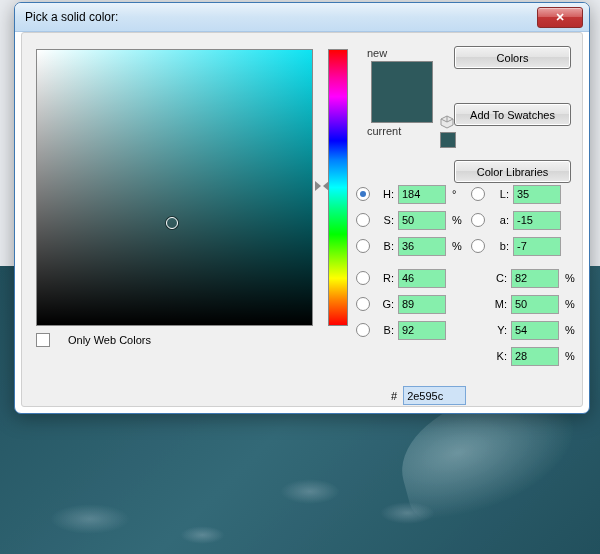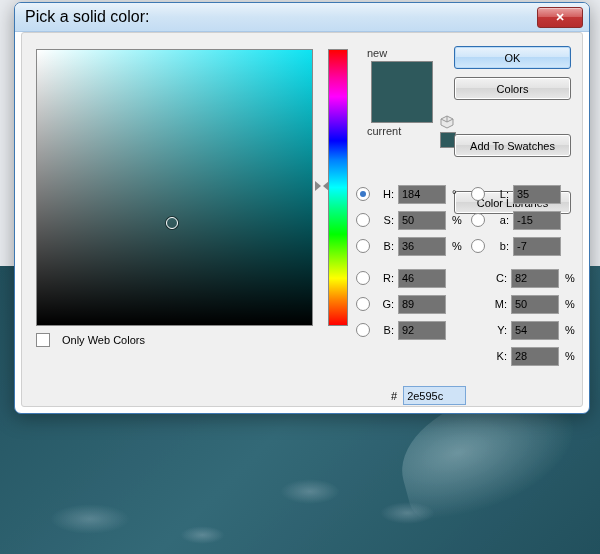--- a/index.html
+++ b/index.html
@@ -7,21 +7,21 @@
 .underwater{position:absolute;top:48%;left:0;right:0;bottom:0;background:linear-gradient(135deg,#2a5460,#3a6b78,#2a5460);filter:contrast(1.1)}
 .underwater::before{content:"";position:absolute;right:0;bottom:40px;width:200px;height:120px;background:radial-gradient(ellipse at 30% 40%,rgba(200,220,225,0.4),transparent 60%);border-radius:50% 40% 60% 30%;transform:rotate(-15deg)}
 .underwater::after{content:"";position:absolute;left:50px;bottom:20px;width:80px;height:30px;background:radial-gradient(ellipse,rgba(180,200,210,0.3),transparent 70%);border-radius:50%}
 .fish{position:absolute;background:radial-gradient(ellipse,rgba(170,190,200,0.35),transparent 70%);border-radius:50% 60% 40% 50%}
 .f1{left:280px;bottom:50px;width:60px;height:25px}
 .f2{left:380px;bottom:30px;width:55px;height:22px}
 .f3{left:180px;bottom:10px;width:45px;height:18px}
 
 .dialog{position:absolute;top:2px;left:14px;width:574px;height:410px;background:#fff;border:1px solid #3e78b2;border-radius:7px;box-shadow:0 4px 20px rgba(0,0,0,0.35);overflow:hidden}
 .titlebar{height:28px;background:linear-gradient(to bottom,#eaf3fb,#d0e4f5,#c3dcf3);border-bottom:1px solid #a9c7e6;display:flex;align-items:center;padding:0 6px 0 10px;position:relative}
-.titlebar .ttl{font-size:16px;color:#000}
+.titlebar .ttl{font-size:12px;color:#000}
 .close-btn{margin-left:auto;width:44px;height:19px;background:linear-gradient(to bottom,#e9a1a1,#d46262 45%,#c23737 46%,#b52d2d);border:1px solid #8a2a2a;border-radius:3px;display:flex;align-items:center;justify-content:center;color:#fff;font-size:11px;font-weight:bold;box-shadow:inset 0 1px 0 rgba(255,255,255,0.4)}
 .body{background:#f0f0f0;position:absolute;top:29px;left:6px;right:6px;bottom:6px;border:1px solid #d0d0d0;border-radius:3px}
 
 .sv-field{position:absolute;left:14px;top:16px;width:275px;height:275px;border:1px solid #888}
 .sv-bg{position:absolute;inset:0;background:linear-gradient(to bottom,rgba(0,0,0,0),#000),linear-gradient(to right,#fff,hsl(184,90%,50%))}
 .sv-cursor{position:absolute;left:49%;top:63%;width:10px;height:10px;border:1.5px solid #fff;border-radius:50%;box-shadow:0 0 0 1px rgba(0,0,0,0.5);transform:translate(-50%,-50%)}
 .sv-arrows{position:absolute;left:293px;top:148px;display:flex;gap:2px;align-items:center}
 .tri{width:0;height:0;border-style:solid}
 .tri.r{border-width:5px 0 5px 6px;border-color:transparent transparent transparent #888}
 .tri.l{border-width:5px 6px 5px 0;border-color:transparent #888 transparent transparent}
@@ -41,25 +41,25 @@
 .btns .spacer{height:18px}
 
 .fields{position:absolute;left:334px;top:148px;right:8px;bottom:8px}
 .col{position:absolute;top:0}
 .cA{left:0;width:110px}
 .cB{left:115px;width:110px}
 .row{display:flex;align-items:center;height:26px;gap:4px}
 .rlabel{width:18px;text-align:right}
 .radio{width:12px;height:12px;border:1px solid #888;border-radius:50%;background:#fff;display:inline-flex;align-items:center;justify-content:center;margin-right:2px}
 .radio.on::after{content:"";width:6px;height:6px;border-radius:50%;background:#3a78c8}
-input.num{width:40px;height:17px;border:1px solid #a0a0a0;background:#737373;font:inherit;text-align:left;padding:0 3px}
+input.num{width:40px;height:17px;border:1px solid #a0a0a0;background:#86efac;font:inherit;text-align:left;padding:0 3px}
 .unit{width:14px;margin-left:2px}
 .hexrow{position:absolute;left:35px;top:205px;display:flex;align-items:center;gap:6px}
 input.hex{width:55px;height:17px;border:1px solid #7aa7d8;background:#cfe3f7;font:inherit;padding:0 3px;color:#000}
-.owc{position:absolute;left:14px;top:300px;display:flex;align-items:center;gap:12px}
+.owc{position:absolute;left:14px;top:300px;display:flex;align-items:center;gap:18px}
 .chk{width:12px;height:12px;border:1px solid #8a8a8a;background:#fff}
 </style>
 </head>
 <body>
 
 <div class="underwater">
   <div class="fish f1"></div>
     <div class="fish f2"></div>
     <div class="fish f3"></div>
 </div>
@@ -95,21 +95,20 @@
       <svg viewBox="0 0 14 14">
           <polygon points="7,1 13,4 13,10 7,13 1,10 1,4" fill="#e8e8e8" stroke="#999" stroke-width="1"></polygon>
           <line x1="7" y1="1" x2="7" y2="7" stroke="#999"></line>
           <line x1="1" y1="4" x2="7" y2="7" stroke="#999"></line>
           <line x1="13" y1="4" x2="7" y2="7" stroke="#999"></line>
         </svg>
     </div>
     <div class="mini-swatch"></div>
 
     <div class="btns">
-      <div class="btn default">OK</div>
       <div class="btn">Colors</div>
       <div class="spacer"></div>
       <div class="btn">Add To Swatches</div>
       <div class="spacer"></div>
       <div class="btn">Color Libraries</div>
     </div>
 
     <div class="fields">
       <div class="col cA">
         <div class="row">

